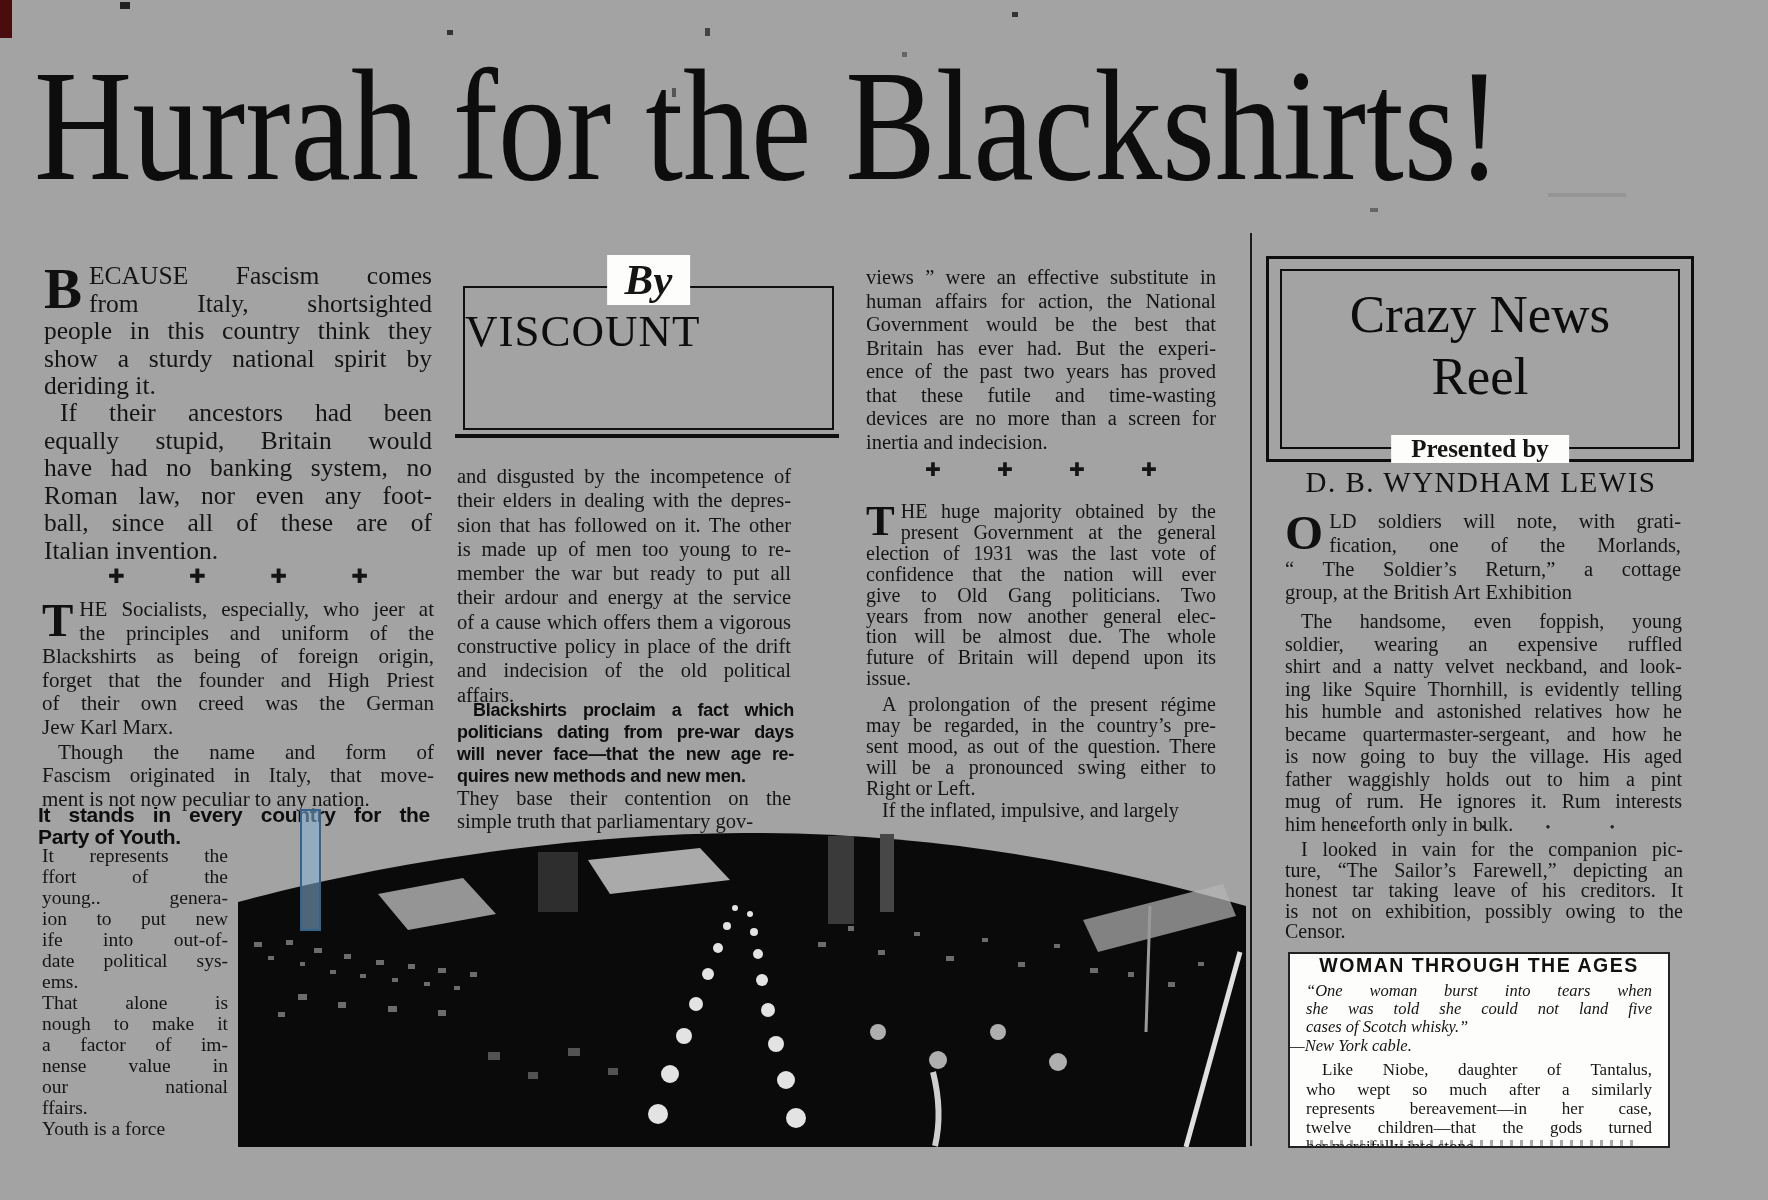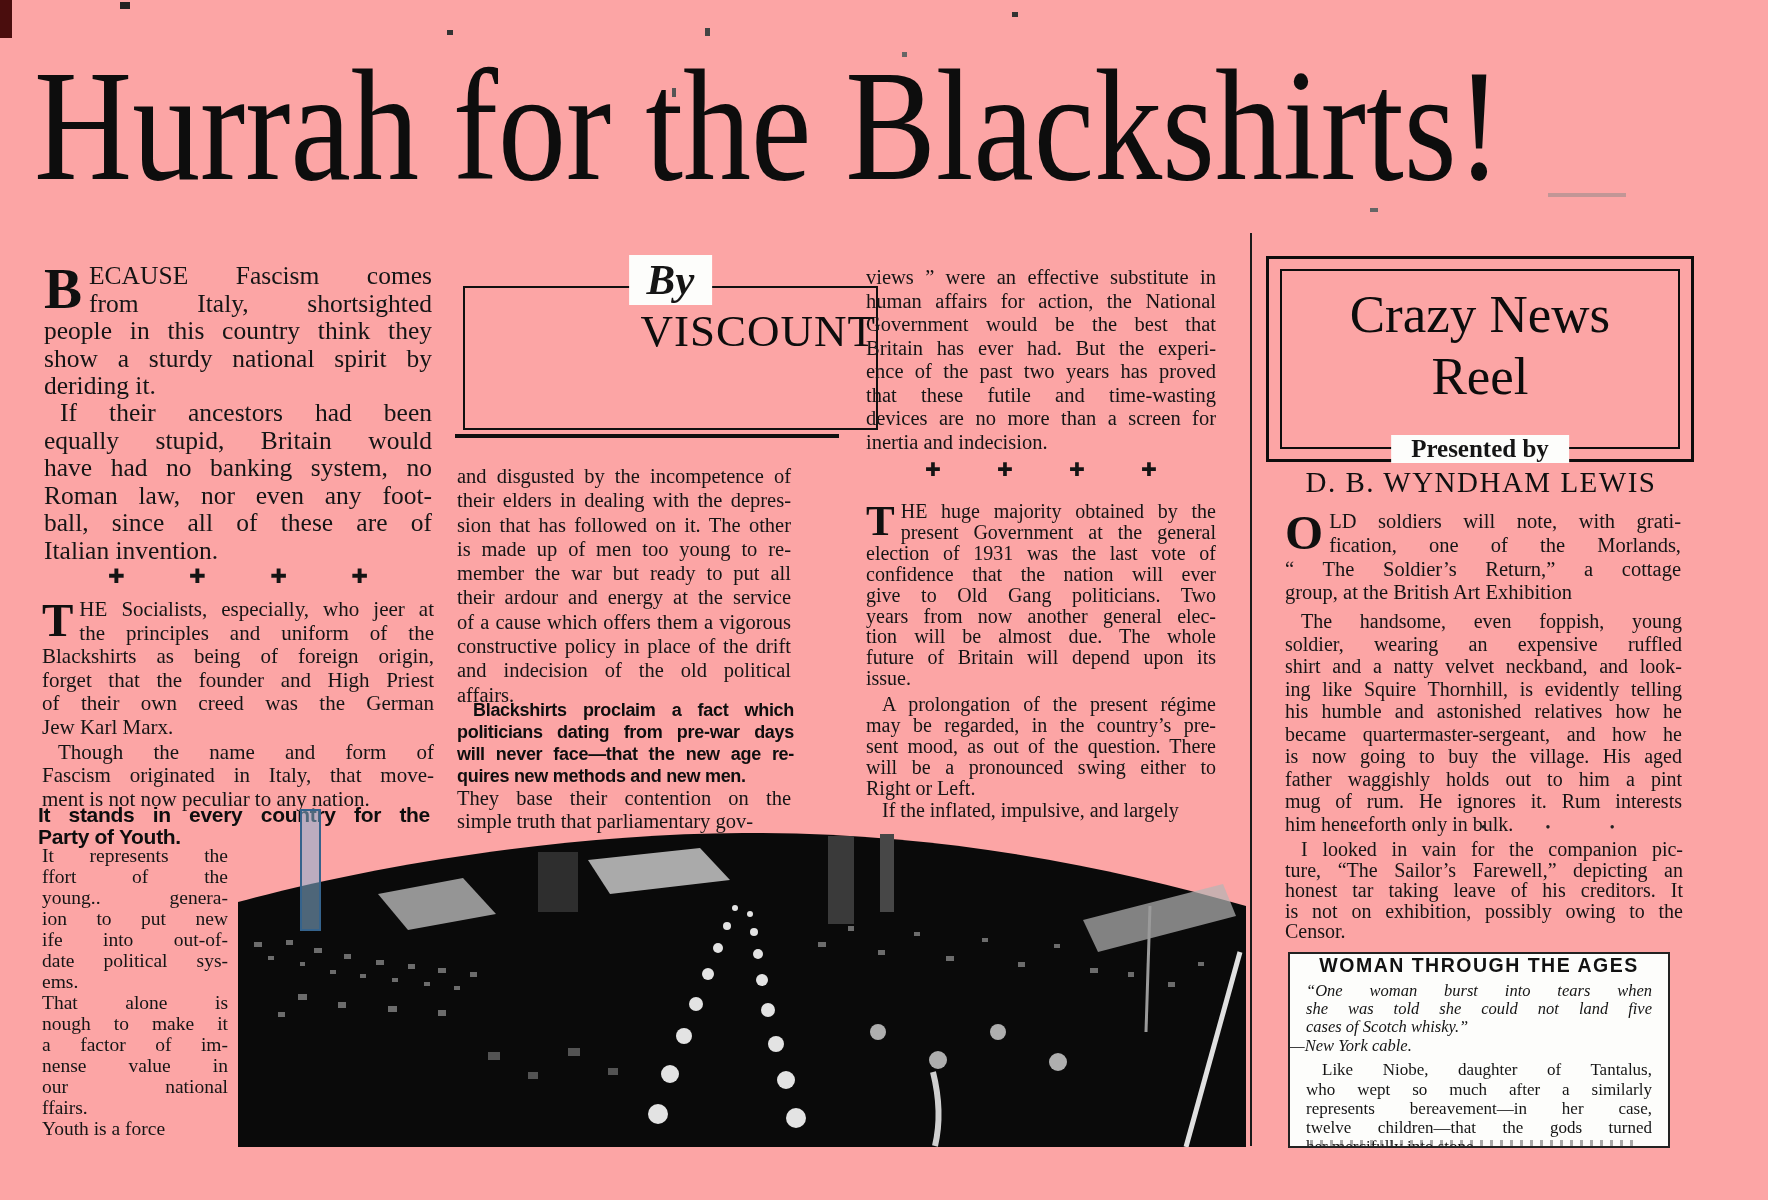--- a/index.html
+++ b/index.html
@@ -1,16 +1,16 @@
 <!DOCTYPE html>
 <html><head>
 <meta charset="utf-8">
 <style>
   html,body{margin:0;padding:0;background:#ffffff;}
-  .page{position:relative;width:1768px;height:1200px;background:#fca5a5;overflow:hidden;
+  .page{position:relative;width:1768px;height:1200px;background:#a3a3a3;overflow:hidden;
         font-family:"Liberation Serif",serif;color:#151515;}
 
   
   .headline{position:absolute;left:34px;top:44px;width:1760px;font-size:158px;line-height:164px;
             white-space:nowrap;transform:scaleX(.86);transform-origin:0 50%;color:#0d0d0d;}
 
   
   .par{position:absolute;}
   .par .line{text-align:justify;text-align-last:justify;}
   .par .line-last{text-align-last:auto;}
@@ -31,24 +31,24 @@
   .c1p3{left:42px;top:598px;width:392px;font-size:21px;line-height:23.6px;}
   .c1p4{left:42px;top:741px;width:392px;font-size:21px;line-height:23.3px;}
   .c1p5{left:38px;top:804px;width:392px;font-size:21px;line-height:22.4px;}
   .c1p6{left:42px;top:845px;width:186px;font-size:19.5px;line-height:21px;}
 
   .cross-div{position:absolute;text-align:center;font-family:"DejaVu Sans",sans-serif;
              font-size:20px;word-spacing:58px;color:#141414;text-align-last:center;}
   .c3x{left:866px;top:458px;width:350px;font-size:19px;word-spacing:50px;}
 
   
-  .by-box{position:absolute;left:463px;top:286px;width:367px;height:140px;border:2.5px solid #101010;padding-left:44px;}
+  .by-box{position:absolute;left:463px;top:286px;width:367px;height:140px;border:2.5px solid #101010;}
   .by-label{position:absolute;left:50%;top:-33px;transform:translateX(-50%);background:#fdfdfb;
             padding:0 18px;font-size:43px;font-style:italic;font-weight:bold;line-height:50px;}
-  .by-names{margin-top:18px;text-align:right;font-size:45px;line-height:51px;letter-spacing:1px;color:#0d0d0d;}
+  .by-names{margin-top:18px;text-align:left;font-size:45px;line-height:51px;letter-spacing:1px;color:#0d0d0d;}
   .by-underline{position:absolute;left:455px;top:434px;width:384px;height:4px;background:#101010;}
 
   .c2p1{left:457px;top:464px;width:334px;font-size:20.5px;line-height:24.3px;}
   .c2p2{left:457px;top:700px;width:337px;font-size:18px;line-height:21.9px;}
   .c2p3{left:457px;top:787px;width:334px;font-size:20.5px;line-height:23.4px;}
 
   .c3p1{left:866px;top:266px;width:350px;font-size:20.5px;line-height:23.5px;}
   .c3p2{left:866px;top:501px;width:350px;font-size:20px;line-height:20.9px;}
   .c3p3{left:866px;top:694px;width:350px;font-size:20px;line-height:21.1px;}
   .c3p4{left:866px;top:800px;width:350px;font-size:20px;line-height:21px;}

